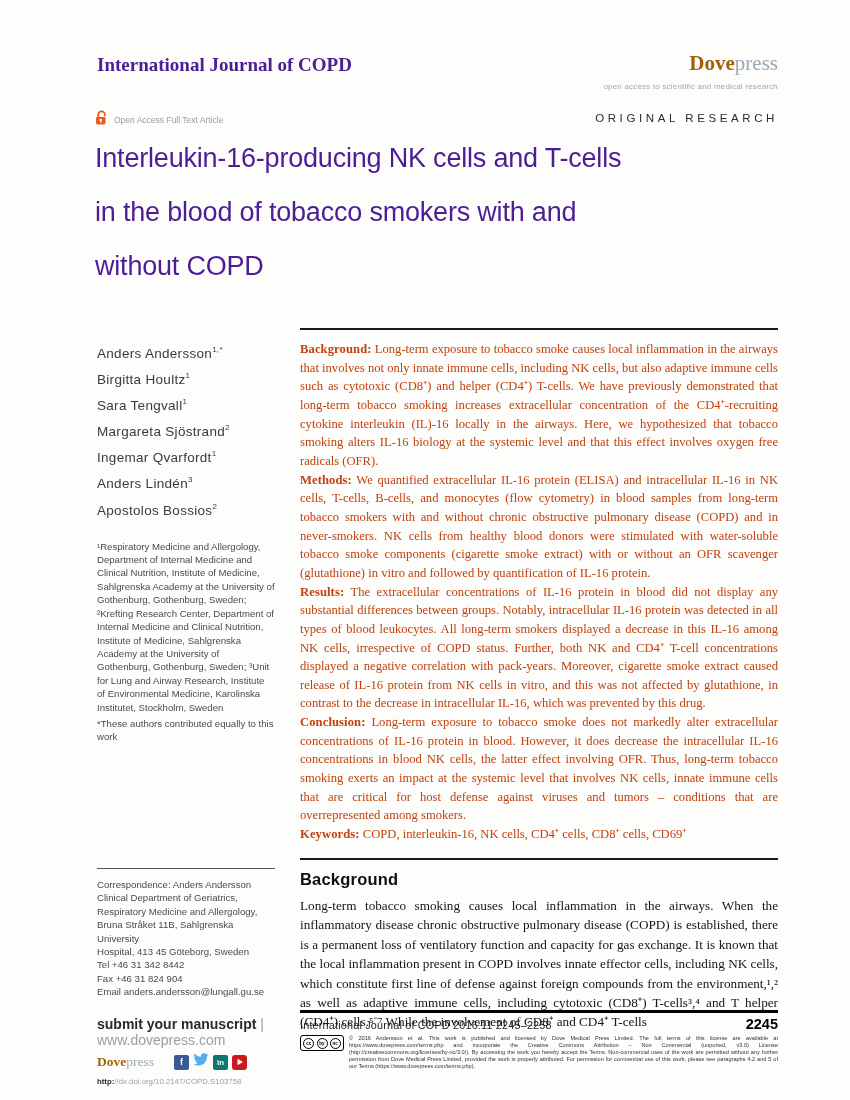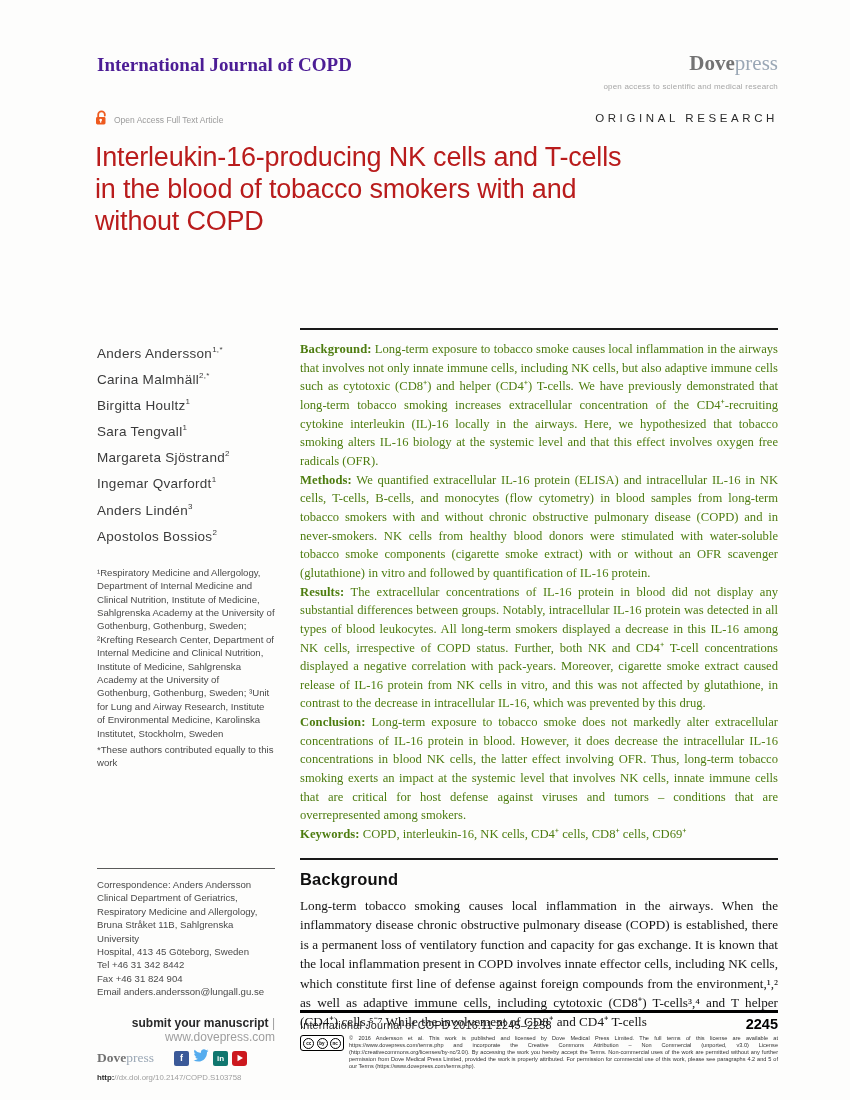--- a/index.html
+++ b/index.html
@@ -4,54 +4,54 @@
 <style>
   html,body{margin:0;padding:0;background:#f7f7f6;}
   .page{position:relative;width:850px;height:1100px;background:#fdfdfc;margin:0 auto;
         font-family:"Liberation Sans",sans-serif;color:#222;overflow:hidden;}
 
   
   .journal-name{position:absolute;left:97px;top:54px;font-family:"Liberation Serif",serif;
         font-weight:bold;font-size:19px;color:#4c1d95;}
   .dovepress-top{position:absolute;right:72px;top:51px;font-family:"Liberation Serif",serif;
         font-size:21px;text-align:right;}
-  .dove{font-weight:bold;color:#737373;}
+  .dove{font-weight:bold;color:#a16207;}
   .press{color:#9aa7b5;}
   .tagline{position:absolute;right:72px;top:82px;font-size:8px;color:#a6a6a6;letter-spacing:.2px;}
   .oa-row{position:absolute;left:95px;top:110px;display:flex;align-items:center;gap:6px;}
   .oa-label{font-size:8.5px;color:#9b9b9b;}
   .article-type{position:absolute;right:72px;top:112px;font-size:11.5px;letter-spacing:3.6px;color:#2b2b2b;}
 
   
-  .title{position:absolute;left:95px;top:131px;width:620px;font-size:27px;line-height:32px;
-        color:#b91c1c;letter-spacing:-0.2px;white-space:pre-line;font-weight:400;margin-top:10px;}
+  .title{position:absolute;left:95px;top:131px;width:620px;font-size:27px;line-height:54px;
+        color:#4c1d95;letter-spacing:-0.2px;white-space:pre-line;font-weight:400;}
 
   
   .left-col{position:absolute;left:97px;top:339px;width:178px;}
   .author{font-size:13.5px;line-height:22.6px;color:#3b3b3b;letter-spacing:.3px;}
   .author sup{font-size:8px;color:#3b3b3b;}
   .affiliations{margin-top:18px;font-size:9.6px;line-height:13.4px;color:#4a4a4a;}
   .equal-note{margin-top:3px;font-size:9.6px;line-height:13.4px;color:#4a4a4a;}
   .correspondence{position:absolute;left:97px;top:868px;width:178px;border-top:1px solid #5a5a5a;
         padding-top:9px;font-size:9.6px;line-height:13.4px;color:#4a4a4a;white-space:pre-line;}
 
   
   .right-col{position:absolute;left:300px;top:328px;width:478px;}
   .abs-rule{border-top:2px solid #1a1a1a;margin:0 0 10px 0;}
   .abs-p{font-family:"Liberation Serif",serif;font-size:12.6px;line-height:18.65px;
-        text-align:justify;color:#4d7c0f;margin:0;}
+        text-align:justify;color:#c2410c;margin:0;}
   .abs-p b{letter-spacing:.1px;}
   .sec-rule{border-top:2px solid #1a1a1a;margin-top:14px;}
   .sec-heading{font-size:16.5px;font-weight:bold;color:#101010;margin:10px 0 7px 0;letter-spacing:.2px;}
   .body-p{font-family:"Liberation Serif",serif;font-size:13.2px;line-height:19.45px;
         text-align:justify;color:#141414;margin:0;}
 
   
   .footer-left{position:absolute;left:97px;top:1016px;width:178px;}
-  .submit-line{font-size:12px;color:#9e9e9e;text-align:right;}
+  .submit-line{font-size:14px;color:#9e9e9e;}
   .submit-line b{color:#2a2a2a;}
   .logo-row{display:flex;align-items:center;margin-top:5px;width:150px;justify-content:space-between;}
   .logo-dove{font-family:"Liberation Serif",serif;font-size:13.5px;}
   .social{display:flex;gap:4px;align-items:center;}
   .sq{width:15px;height:15px;border-radius:2px;display:flex;align-items:center;justify-content:center;
         color:#fff;font-weight:bold;font-size:9px;}
   .fb{background:#3b5998;}
   .li{background:#0f766e;font-size:8px;}
   .yt{background:#cc181e;border-radius:3px;}
   .doi-line{margin-top:6px;font-size:7.8px;color:#9e9e9e;}
@@ -90,21 +90,20 @@
     <span class="oa-label">Open Access Full Text Article</span>
   </div>
   <div class="article-type">ORIGINAL RESEARCH</div>
 
   <div class="title">Interleukin-16-producing NK cells and T-cells
 in the blood of tobacco smokers with and
 without COPD</div>
 
   <div class="left-col">
     <div class="author"><span>Anders Andersson</span><sup>1,*</sup></div>
-    <div class="author"><span>Carina Malmhäll</span><sup>2,*</sup></div>
     <div class="author"><span>Birgitta Houltz</span><sup>1</sup></div>
     <div class="author"><span>Sara Tengvall</span><sup>1</sup></div>
     <div class="author"><span>Margareta Sjöstrand</span><sup>2</sup></div>
     <div class="author"><span>Ingemar Qvarfordt</span><sup>1</sup></div>
     <div class="author"><span>Anders Lindén</span><sup>3</sup></div>
     <div class="author"><span>Apostolos Bossios</span><sup>2</sup></div>
     <div class="affiliations">¹Respiratory Medicine and Allergology, Department of Internal Medicine and Clinical Nutrition, Institute of Medicine, Sahlgrenska Academy at the University of Gothenburg, Gothenburg, Sweden; ²Krefting Research Center, Department of Internal Medicine and Clinical Nutrition, Institute of Medicine, Sahlgrenska Academy at the University of Gothenburg, Gothenburg, Sweden; ³Unit for Lung and Airway Research, Institute of Environmental Medicine, Karolinska Institutet, Stockholm, Sweden</div>
     <div class="equal-note">*These authors contributed equally to this work</div>
   </div>
 

